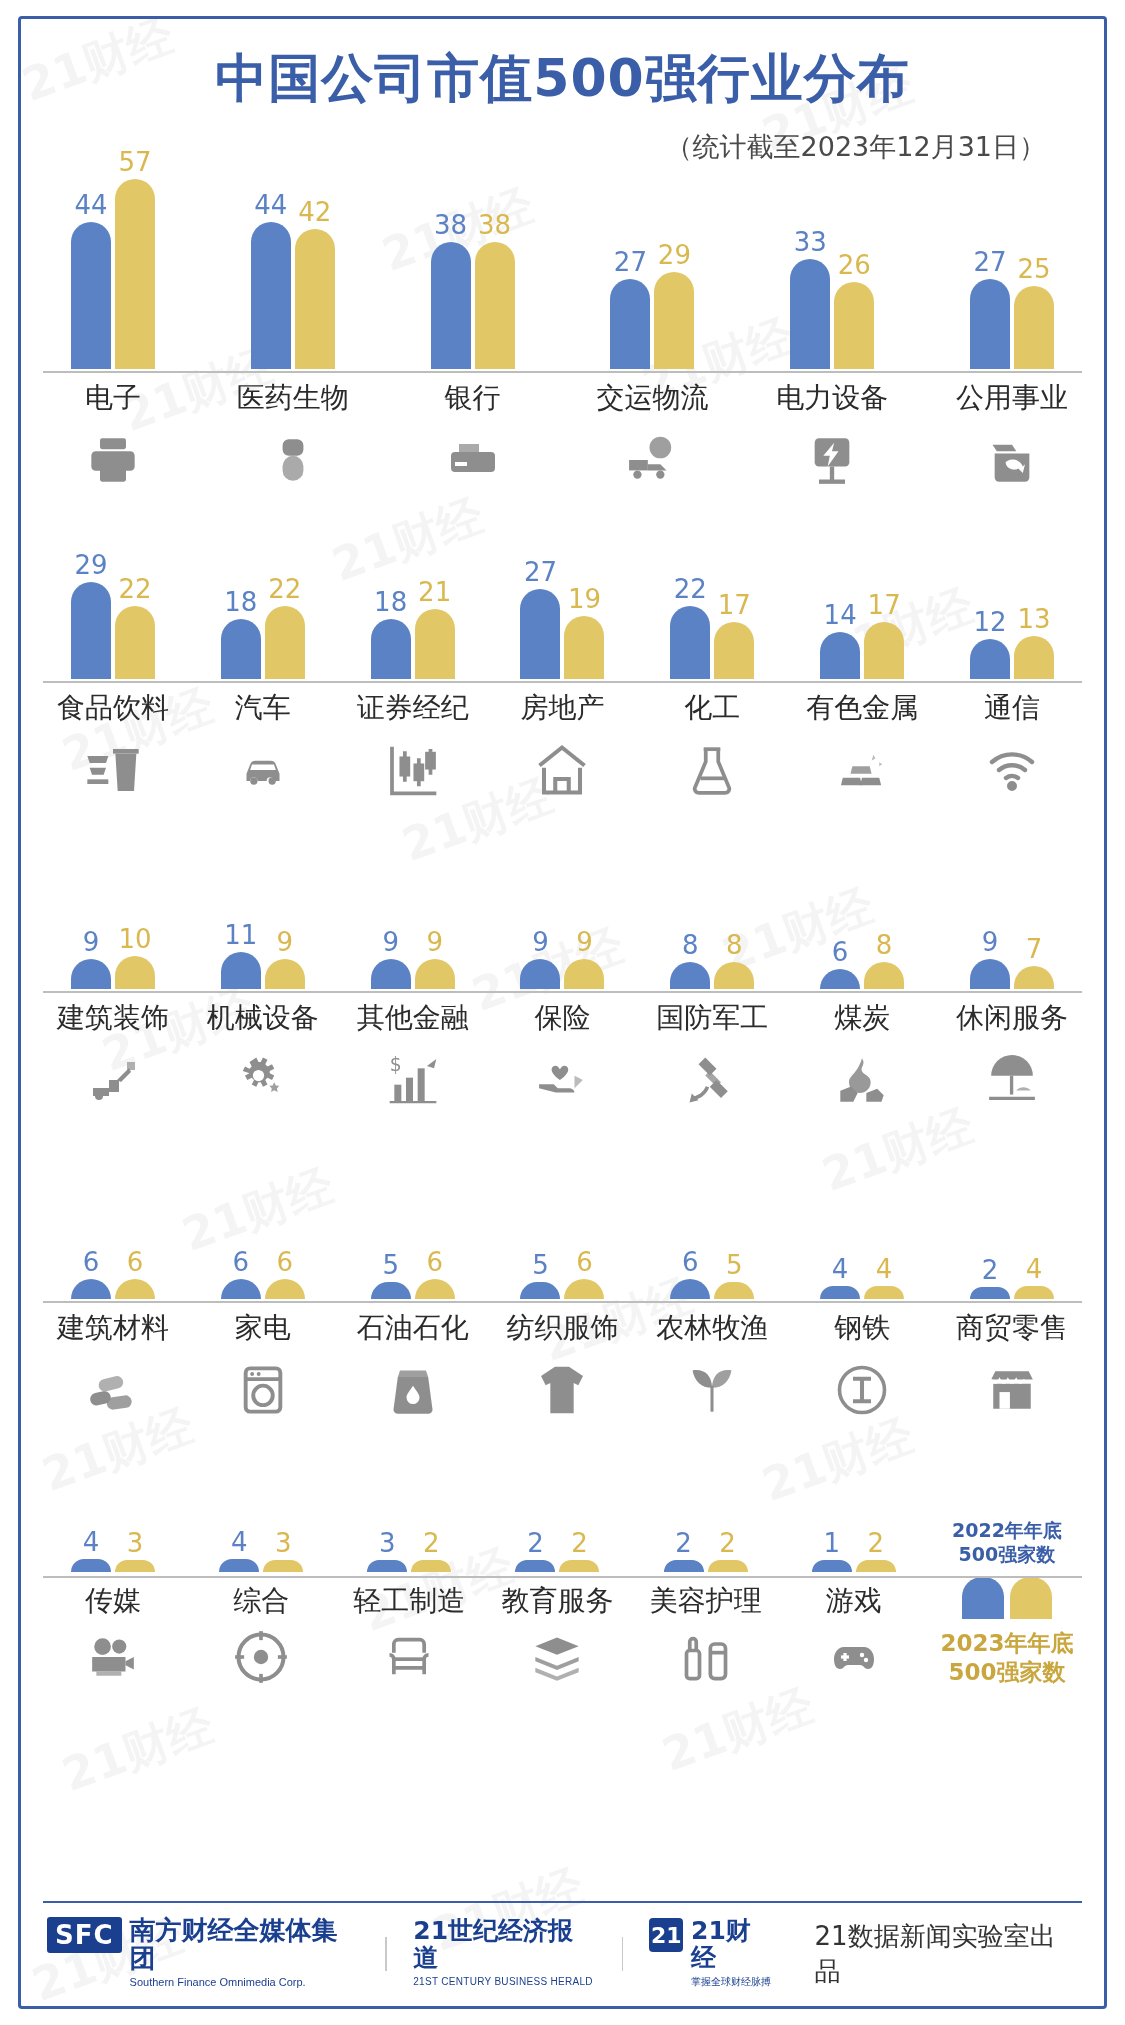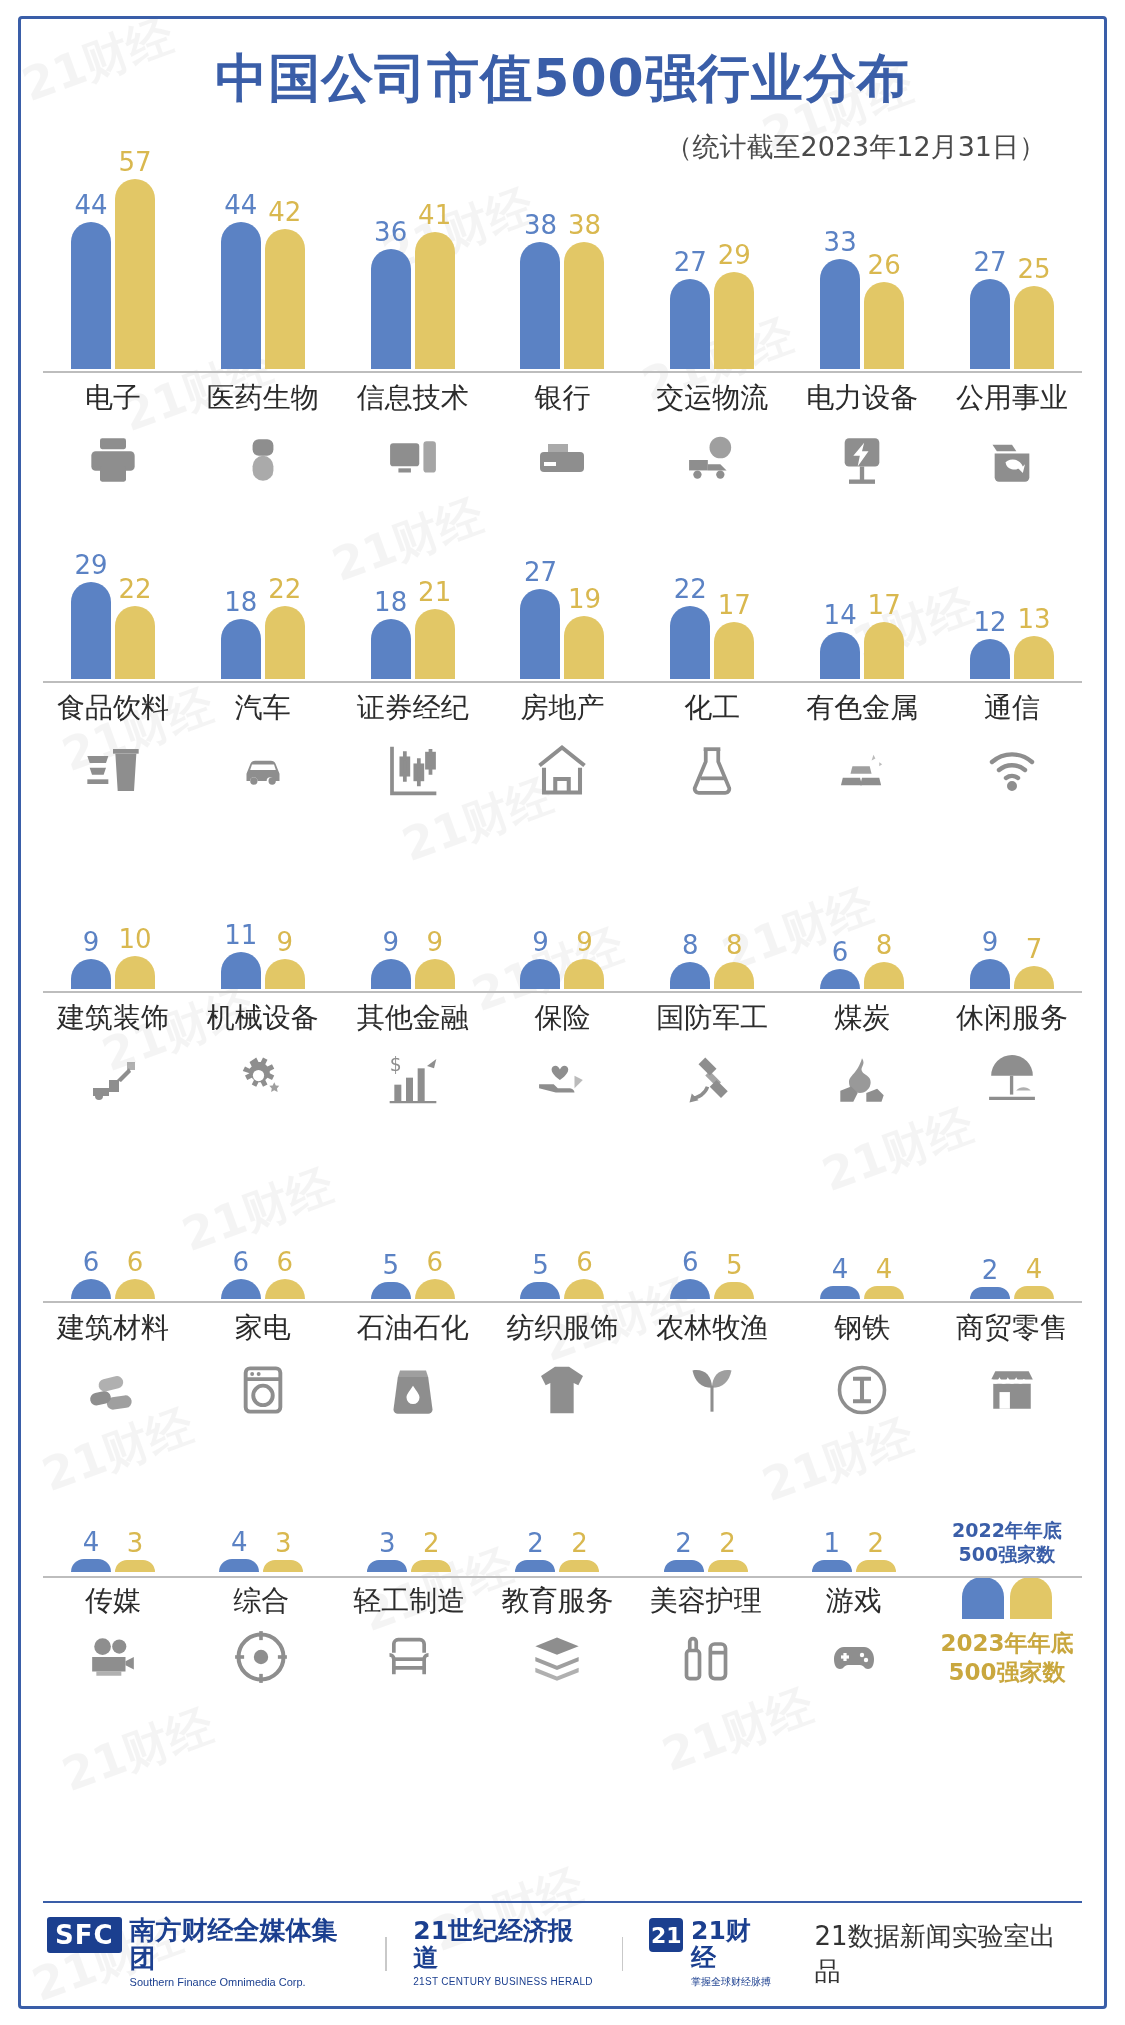--- a/index.html
+++ b/index.html
@@ -330,40 +330,20 @@
             <div class="icon">
               <svg width="50" height="56" viewBox="0 0 24 24" fill="currentColor">
                 <rect x="7" y="2" width="10" height="8" rx="3"></rect>
                 <rect x="7" y="10" width="10" height="12" rx="5" opacity=".75"></rect>
               </svg>
             </div>
           </div>
           <div class="cell">
             <div class="bars-area">
               <div class="barwrap">
-                <div class="barlabel lbl2022">36</div>
-                <div class="bar b2022" style="height: 120px;"></div>
-              </div>
-              <div class="barwrap">
-                <div class="barlabel lbl2023">41</div>
-                <div class="bar b2023" style="height: 137px;"></div>
-              </div>
-            </div>
-            <div class="catname">信息技术</div>
-            <div class="icon">
-              <svg width="58" height="50" viewBox="0 0 24 24" fill="currentColor">
-                <rect x="1" y="4" width="14" height="11" rx="1.5"></rect>
-                <rect x="5" y="16" width="6" height="2"></rect>
-                <rect x="17" y="3" width="6" height="15" rx="1.5" opacity=".8"></rect>
-              </svg>
-            </div>
-          </div>
-          <div class="cell">
-            <div class="bars-area">
-              <div class="barwrap">
                 <div class="barlabel lbl2022">38</div>
                 <div class="bar b2022" style="height: 127px;"></div>
               </div>
               <div class="barwrap">
                 <div class="barlabel lbl2023">38</div>
                 <div class="bar b2023" style="height: 127px;"></div>
               </div>
             </div>
             <div class="catname">银行</div>
             <div class="icon">

